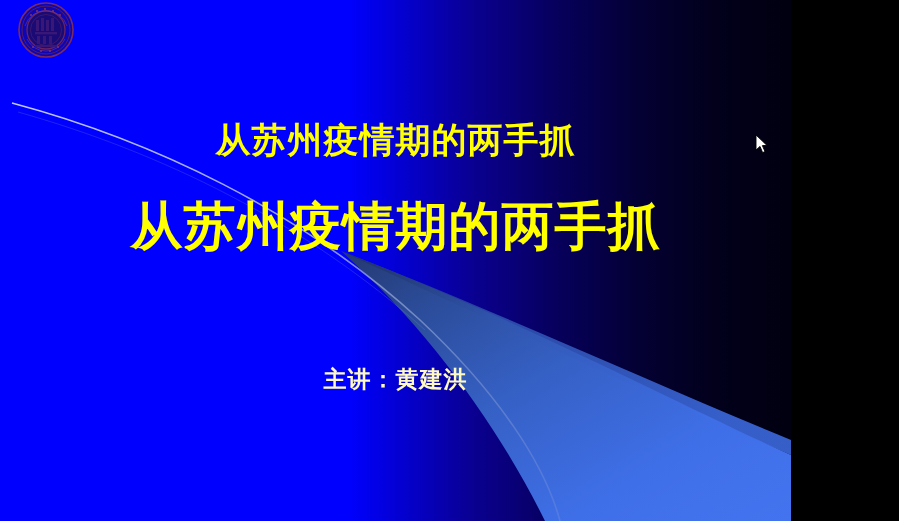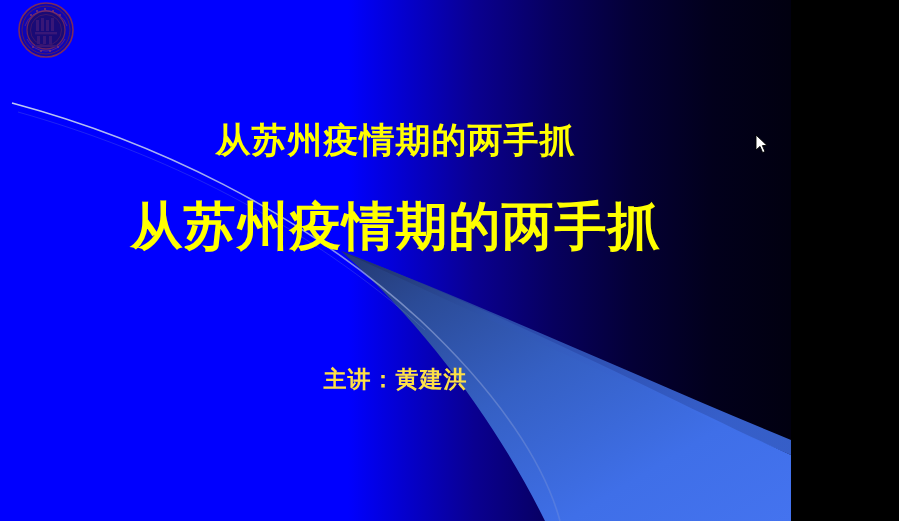--- a/index.html
+++ b/index.html
@@ -118,21 +118,21 @@
     letter-spacing: 1px;
     white-space: nowrap;
   }
 
   .presenter {
     position: absolute;
     left: 0;
     top: 363px;
     width: 791px;
     text-align: center;
-    color: #fde047;
+    color: #fef9c3;
     font-family: "DejaVu Sans", "Liberation Sans", sans-serif;
     font-weight: bold;
     font-size: 23px;
     line-height: 32px;
     letter-spacing: 1px;
     white-space: nowrap;
   }
 
   
   #letterbox-right {

